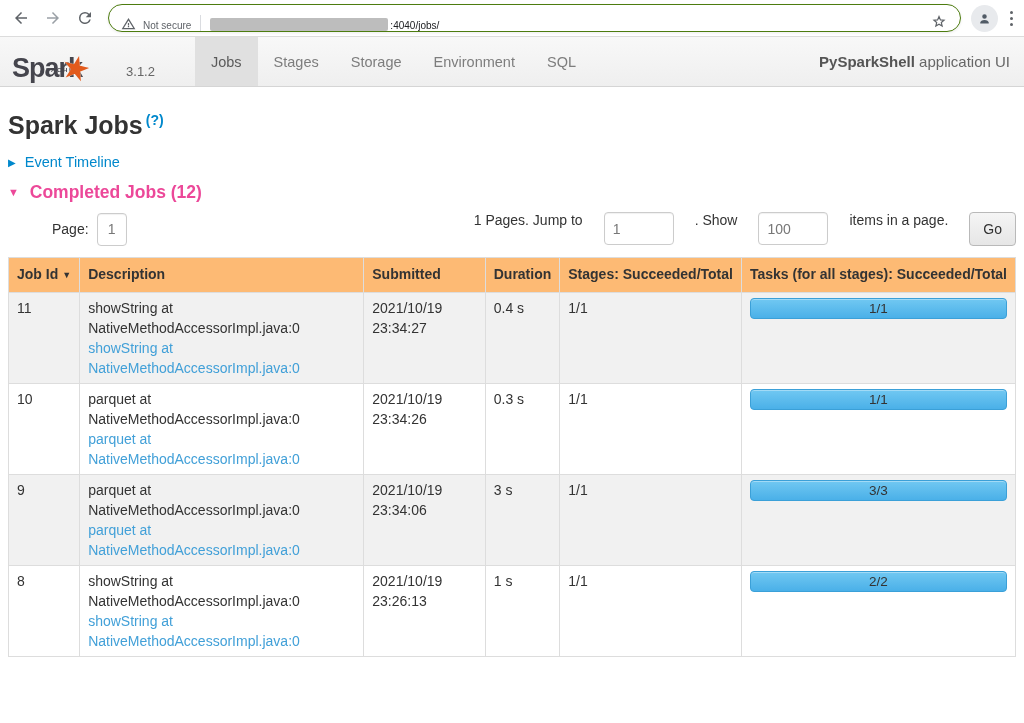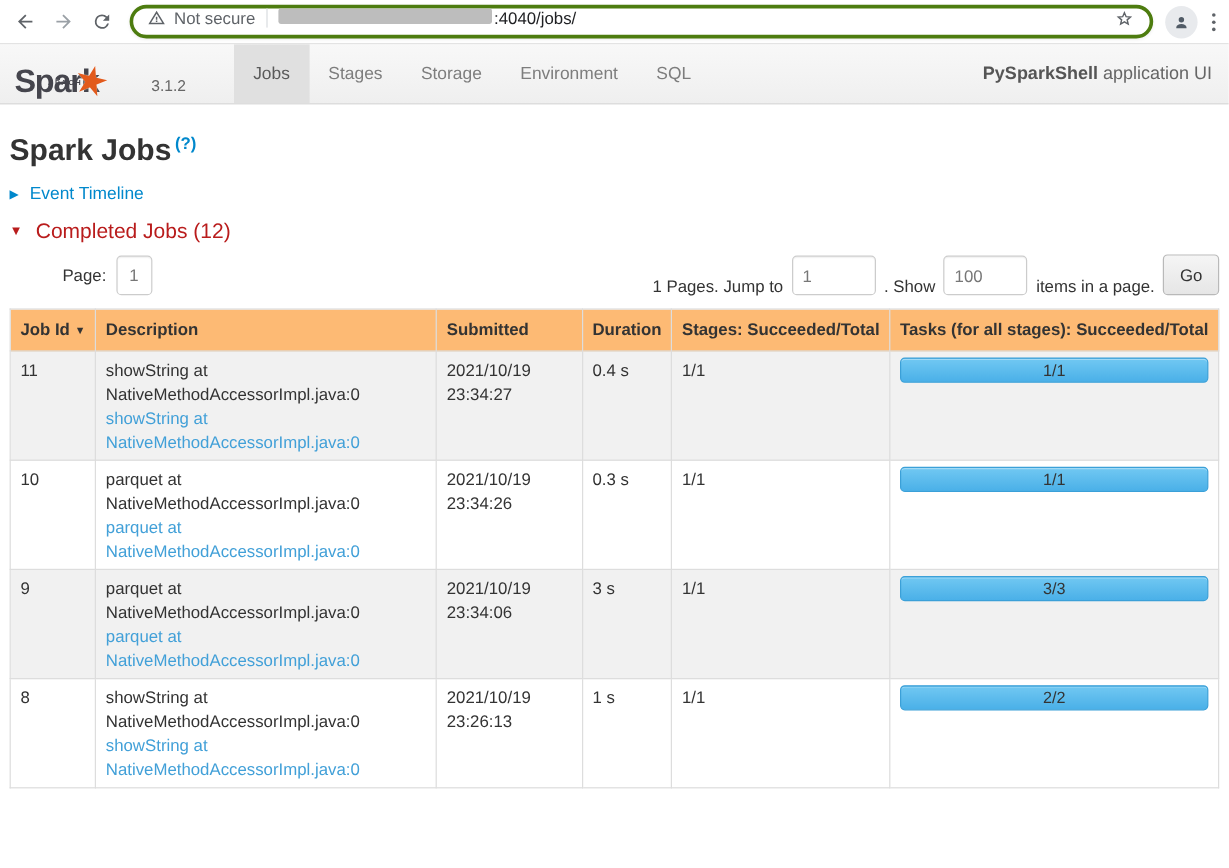--- a/index.html
+++ b/index.html
@@ -10,24 +10,24 @@
     background:#fff; color:#333;
   }
 
   
   .browser-bar {
     height:37px; background:#fff; border-bottom:1px solid #dcdcdc;
     display:flex; align-items:center; padding:0 8px; gap:6px;
   }
   .nav-btn { width:26px; height:26px; display:flex; align-items:center; justify-content:center; border-radius:50%; flex:0 0 auto; }
   .url-pill {
-    flex:1; height:28px; display:flex; align-items:flex-start;
-    border:3px solid #4d7c0f; border-radius:14px; background:#fff;
+    flex:1; height:28px; display:flex; align-items:flex-end;
+    border:1px solid #4d7c0f; border-radius:14px; background:#fff;
     box-shadow:0 1px 3px rgba(0,0,0,.08); padding:0 12px; margin:0 4px;
-    font-size:14px; color:#5f6368; min-width:0;
+    font-size:10px; color:#5f6368; min-width:0;
   }
   .sec-divider { width:1px; height:16px; background:#dadce0; margin:0 9px; flex:0 0 auto; }
   .redacted { width:178px; height:13px; background:#bdbdbd; border-radius:2px; flex:0 0 auto; }
   .url-text { color:#202124; margin-left:2px; white-space:nowrap; }
   .pill-star { margin-left:auto; display:flex; align-items:center; }
   .avatar-btn { width:27px; height:27px; border-radius:50%; background:#e8eaed; display:flex; align-items:center; justify-content:center; flex:0 0 auto; }
   .menu-dots { width:10px; flex:0 0 auto; display:flex; flex-direction:column; gap:3px; align-items:center; margin-left:2px; }
   .menu-dots i { width:3px; height:3px; background:#5f6368; border-radius:50%; }
 
   
@@ -48,31 +48,31 @@
 
   
   .content { padding:0 8px; }
   h2.page-title { font-size:25px; margin:24px 0 0; color:#333; font-weight:bold; }
   .help-sup { font-size:14px; vertical-align:super; color:#0088cc; text-decoration:none; margin-left:3px; font-weight:bold; }
   ul.summary { list-style:none; margin:13px 0 0; padding:0; font-size:14px; line-height:20.5px; }
   ul.summary strong { color:#333; }
   a.cj-link strong { color:#0088cc; }
   .toggle-row { margin-top:14px; font-size:14.5px; color:#0088cc; cursor:pointer; }
   .toggle-row .arrow { font-size:10px; margin-right:5px; position:relative; top:-1px; }
-  .section-head { margin-top:12px; font-size:17.5px; font-weight:normal; color:#b91c1c; cursor:pointer; }
+  .section-head { margin-top:12px; font-size:17.5px; font-weight:bold; color:#ec4899; cursor:pointer; }
   .section-head .arrow { font-size:11px; margin-right:6px; position:relative; top:-2px; }
 
   .pager { display:flex; align-items:center; margin-top:9px; font-size:14px; color:#333;margin-left:44px; }
   .pager input {
     height:33px; border:1px solid #ccc; border-radius:4px; color:#777;
     font-size:14px; font-family:inherit; padding:0 8px;
     box-shadow:inset 0 1px 1px rgba(0,0,0,.06); background:#fff;
   }
   .page-input { width:30px; margin-left:8px; text-align:center; }
-  .pager-right { margin-left:auto; display:flex; align-items:flex-end; gap:7px; }
+  .pager-right { margin-left:auto; display:flex; align-items:flex-start; gap:21px; }
   .jump-input, .show-input { width:70px; }
   .go-btn {
     height:34px; padding:0 13px; font-size:14px; font-family:inherit; color:#333;
     background:linear-gradient(#f5f5f5,#e6e6e6); border:1px solid #b9b9b9;
     border-radius:4px; cursor:pointer;
   }
 
   
   table.jobs { width:100%; border-collapse:collapse; margin-top:11px; font-size:14px; }
   .jobs th, .jobs td { border:1px solid #ddd; padding:5px 8px; text-align:left; vertical-align:top; line-height:20px; }

